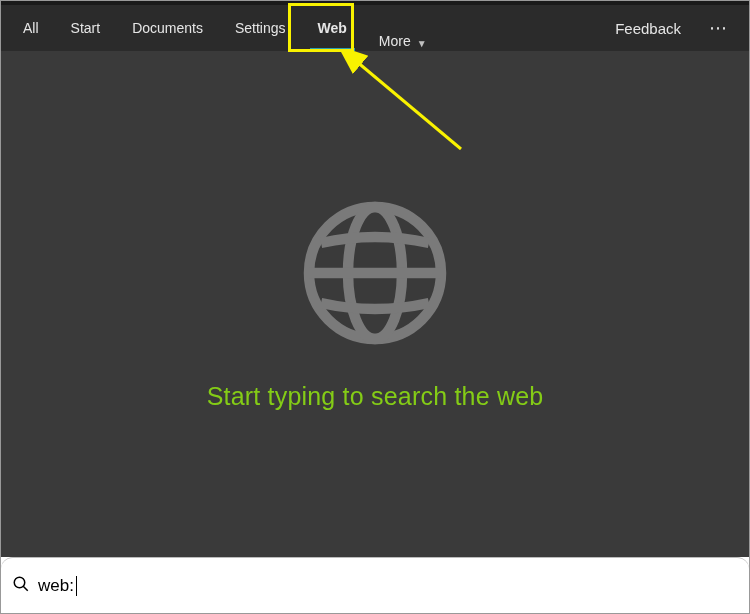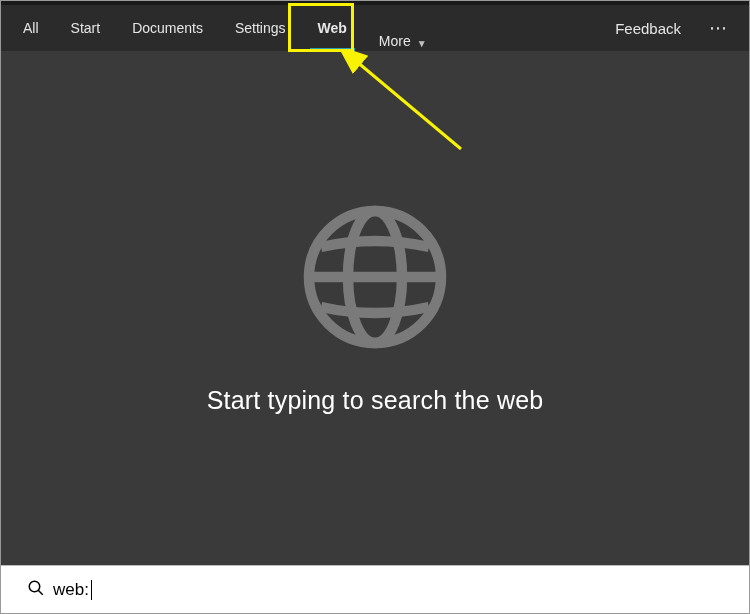--- a/index.html
+++ b/index.html
@@ -29,24 +29,24 @@
   .spacer { flex: 1; }
   .feedback { padding: 0 14px; font-size: 15px; cursor: pointer; }
   .ellipsis { padding: 0 14px; font-size: 18px; letter-spacing: 2px; cursor: pointer; }
   .main {
     flex: 1; background: #3a3a3a; position: relative; display: flex;
     flex-direction: column; align-items: center; justify-content: center;
     gap: 34px; color: #9a9a9a;
   }
   .globe-wrap { width: 150px; height: 150px; }
   .globe-svg { width: 100%; height: 100%; }
-  .prompt { font-size: 25px; font-weight: 400; color: #ffffff; letter-spacing: .2px; }
+  .prompt { font-size: 25px; font-weight: 400; color: #84cc16; letter-spacing: .2px; }
   .searchbar {
-    height: 48px; background: #fff; border-top: 1px solid #bbb;
-    display: flex; align-items: center; padding: 0 26px; gap: 8px;
+    height: 56px; background: #fff; border-top: 1px solid #bbb;
+    display: flex; align-items: center; padding: 0 11px; gap: 8px; border-radius: 12px;
   }
   .search-icon-svg { width: 18px; height: 18px; }
   .search-text { font-size: 17px; color: #000; display: flex; align-items: center; }
   .caret { width: 1px; height: 20px; background: #000; margin-left: 2px; animation: blink 1s step-end infinite; }
   @keyframes blink { 50% { opacity: 0; } }
   
   .highlight-box {
     position: absolute; border: 3px solid #f9f200; pointer-events: none;
     top: 2px; left: 287px; width: 66px; height: 49px; z-index: 10;
   }

